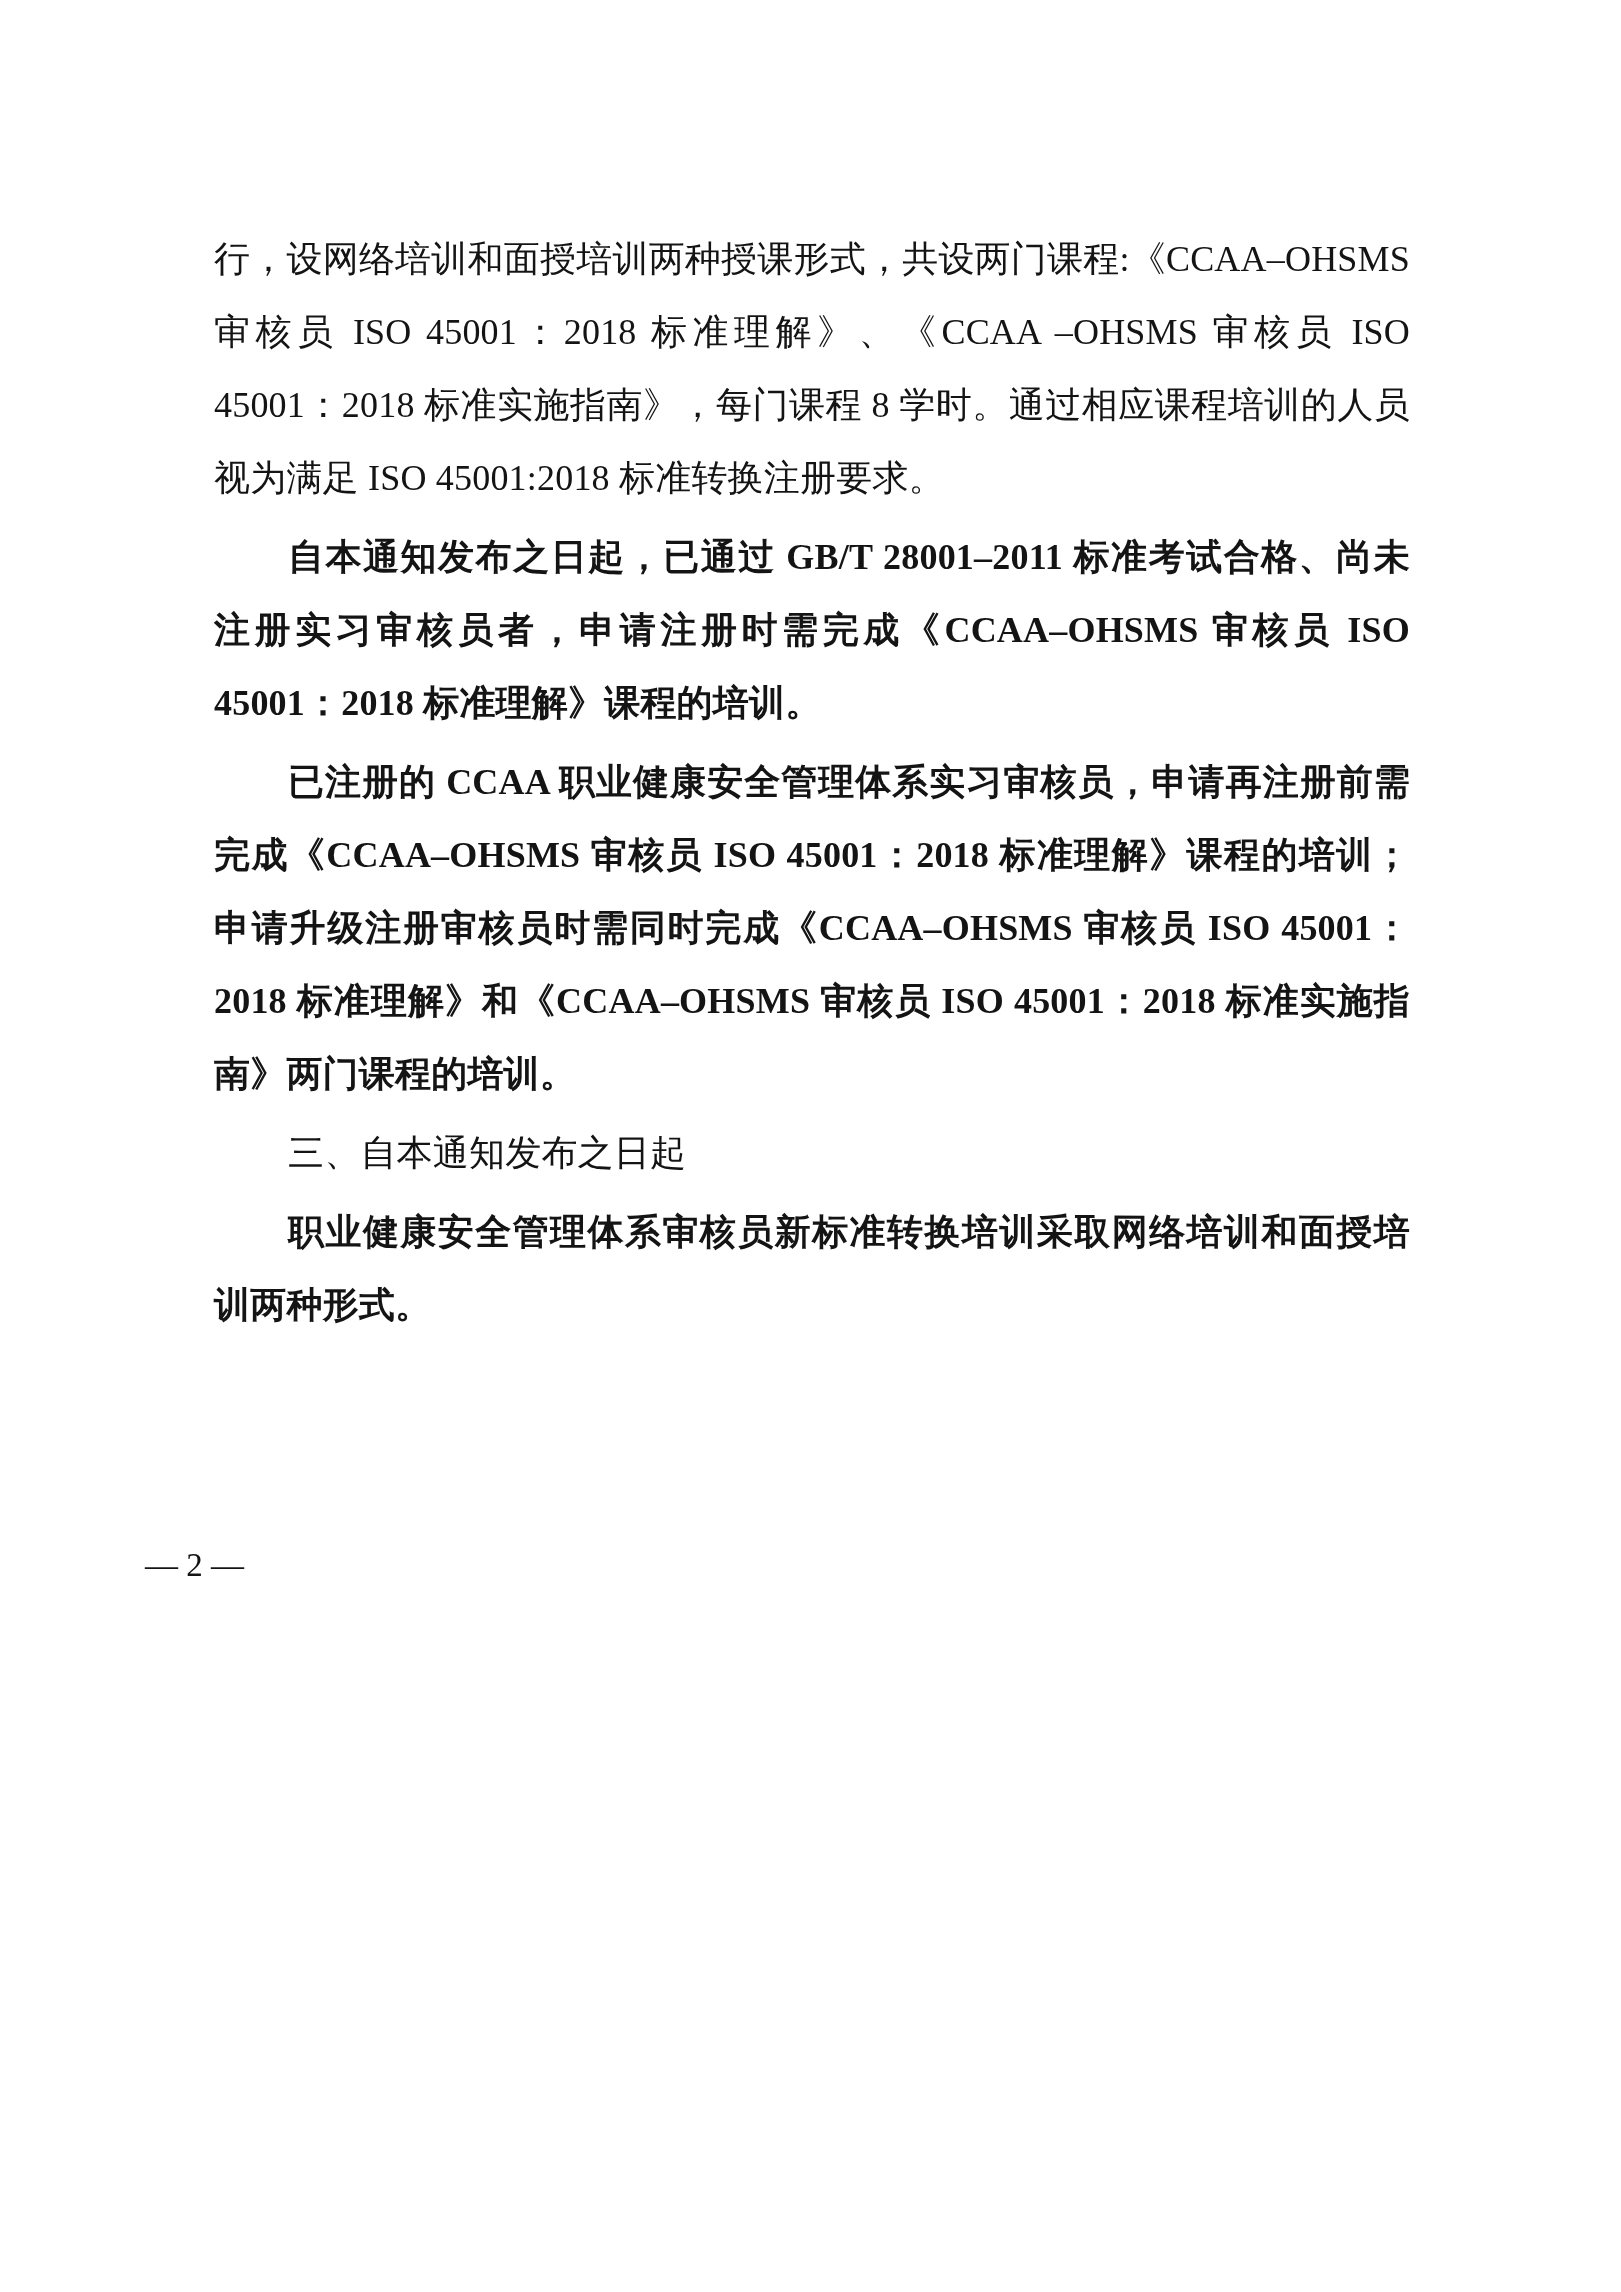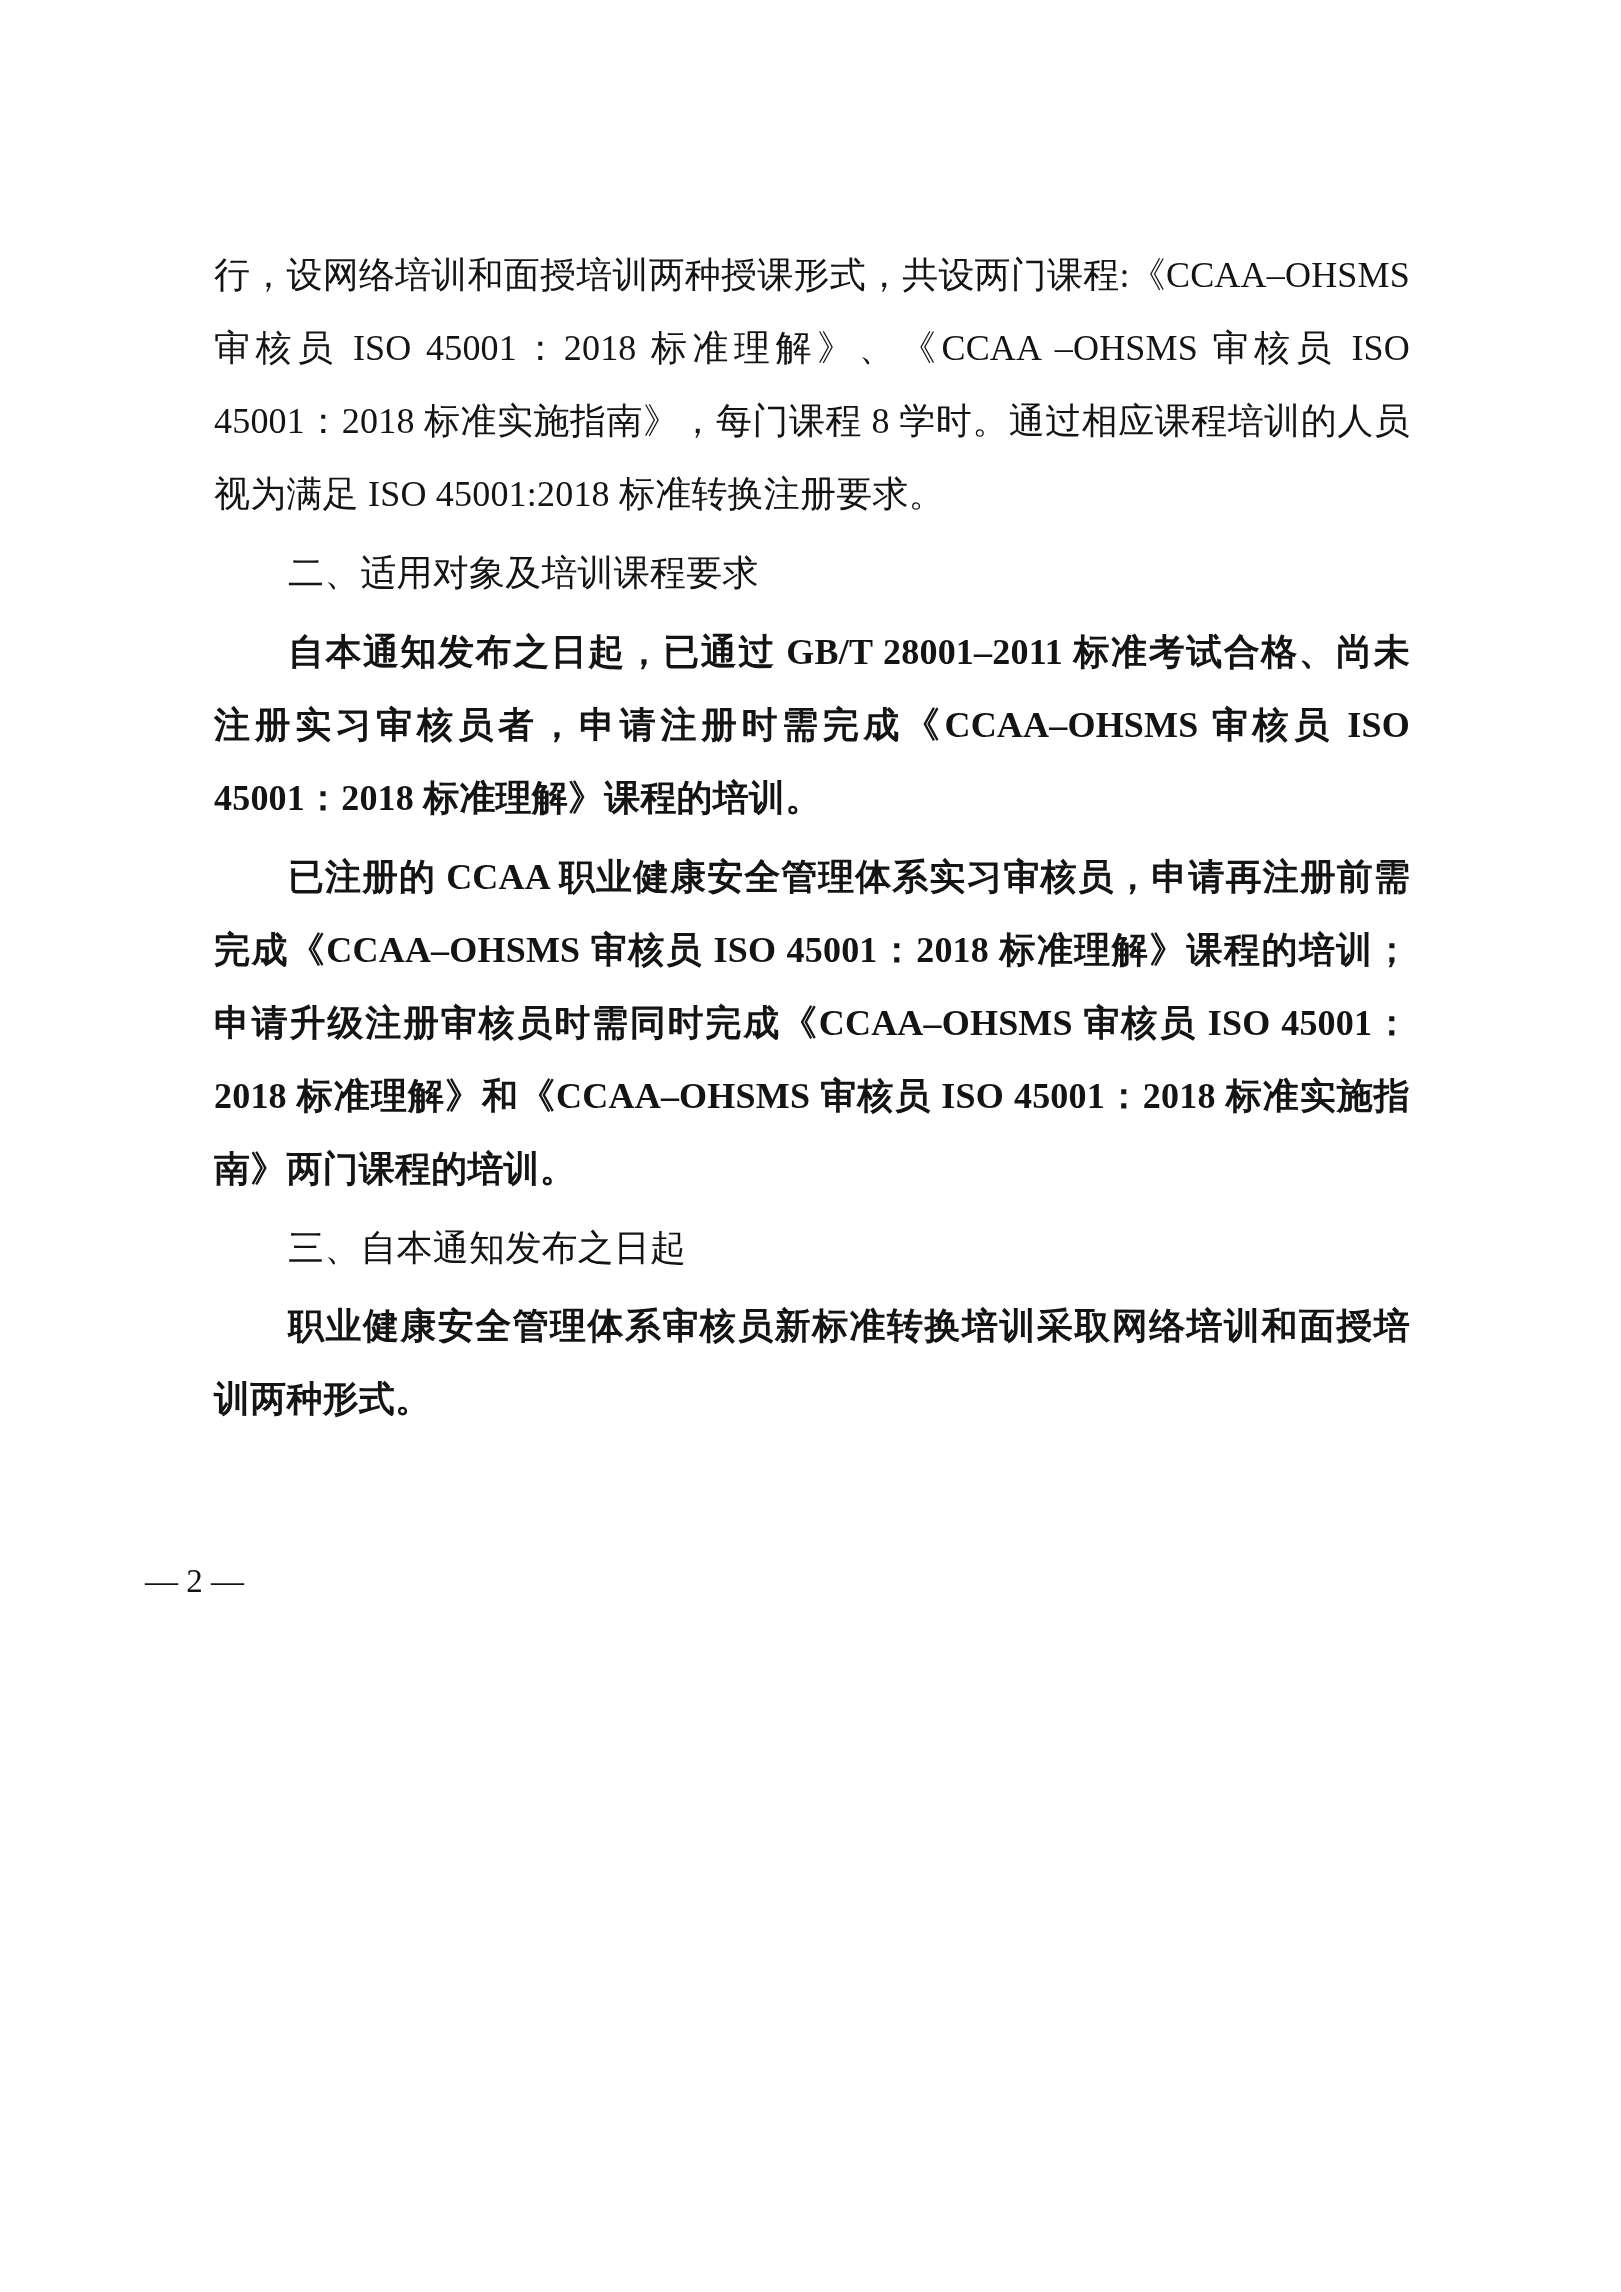--- a/index.html
+++ b/index.html
@@ -5,21 +5,21 @@
   html, body {
     margin: 0;
     padding: 0;
     background: #ffffff;
   }
   .page {
     position: relative;
     width: 1621px;
     height: 1670px;
     background: #ffffff;
-    margin: 16px auto;
+    margin: 0 auto;
     overflow: hidden;
     font-family: "Liberation Serif", "DejaVu Serif", serif;
     color: #111111;
     border-radius: 19px;
   }
   .content {
     position: absolute;
     left: 214px;
     top: 223px;
     width: 1196px;
@@ -55,21 +55,20 @@
     color: #141414;
     font-family: "Liberation Serif", "DejaVu Serif", serif;
   }
 </style>
 </head>
 <body>
 
 <div class="page">
   <div class="content">
     <p class="body">行，设网络培训和面授培训两种授课形式，共设两门课程:《CCAA–OHSMS 审核员 ISO 45001：2018 标准理解》、《CCAA –OHSMS 审核员 ISO 45001：2018 标准实施指南》，每门课程 8 学时。通过相应课程培训的人员视为满足 ISO 45001:2018 标准转换注册要求。</p>
-    <p class="heading">二、适用对象及培训课程要求</p>
     <p class="indent">自本通知发布之日起，已通过 GB/T 28001–2011 标准考试合格、尚未注册实习审核员者，申请注册时需完成《CCAA–OHSMS 审核员 ISO 45001：2018 标准理解》课程的培训。</p>
     <p class="indent">已注册的 CCAA 职业健康安全管理体系实习审核员，申请再注册前需完成《CCAA–OHSMS 审核员 ISO 45001：2018 标准理解》课程的培训；申请升级注册审核员时需同时完成《CCAA–OHSMS 审核员 ISO 45001：2018 标准理解》和《CCAA–OHSMS 审核员 ISO 45001：2018 标准实施指南》两门课程的培训。</p>
     <p class="heading">三、自本通知发布之日起</p>
     <p class="indent">职业健康安全管理体系审核员新标准转换培训采取网络培训和面授培训两种形式。</p>
   </div>
   <div class="page-number">— 2 —</div>
 </div>
 
 
 </body></html>

